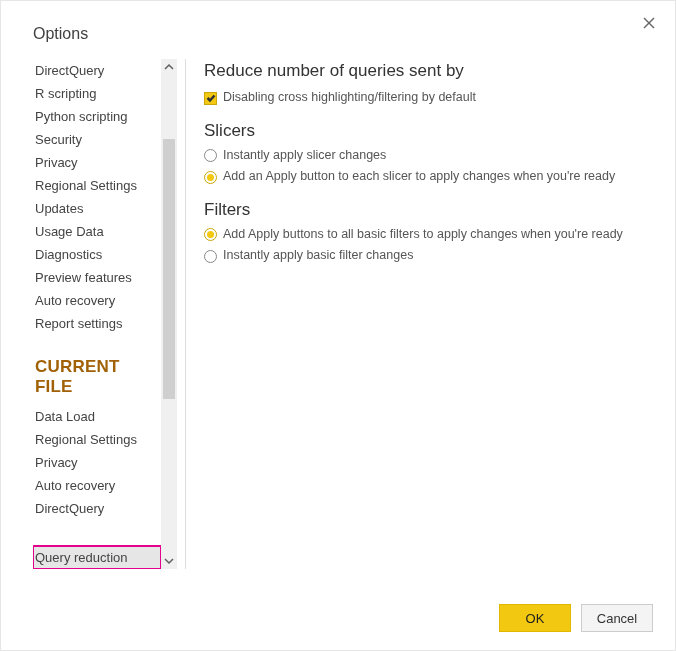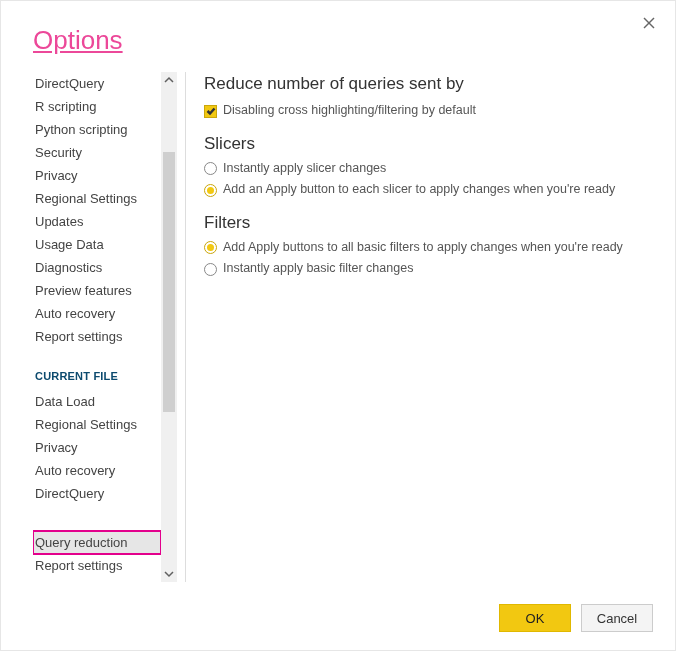--- a/index.html
+++ b/index.html
@@ -21,25 +21,24 @@
     width: 20px;
     height: 20px;
     cursor: pointer;
     color: #666;
     display: flex;
     align-items: center;
     justify-content: center;
   }
   .close-btn svg { width: 12px; height: 12px; }
   .title {
-    font-size: 26px;
+    font-size: 16px;
     font-weight: 300;
-    color: #ec4899;
+    color: #404040;
     padding: 24px 32px 16px 32px;
-    text-decoration: underline;
   }
   .content {
     display: flex;
     padding: 0 0 0 32px;
     height: 510px;
   }
   .sidebar-wrap {
     display: flex;
     width: 144px;
     flex-shrink: 0;
@@ -56,22 +55,22 @@
     white-space: nowrap;
   }
   .nav-item.selected {
     background: #e6e6e6;
     outline: 2px solid #e3008c;
     outline-offset: -1px;
     margin-top: 26px;
   }
   .section-header {
     font-weight: 600;
-    font-size: 11px;
-    color: #0c4a6e;
+    font-size: 17px;
+    color: #a16207;
     padding: 22px 2px 8px 2px;
     letter-spacing: 0.2px;
   }
   .scrollbar {
     width: 16px;
     background: #f0f0f0;
     position: relative;
     flex-shrink: 0;
   }
   .scroll-arrow {

